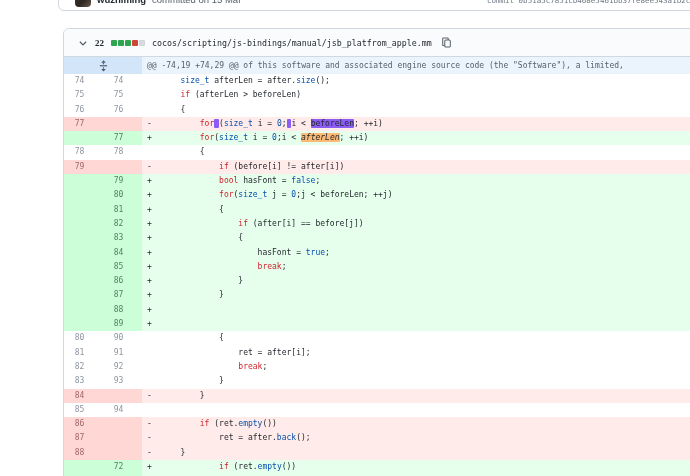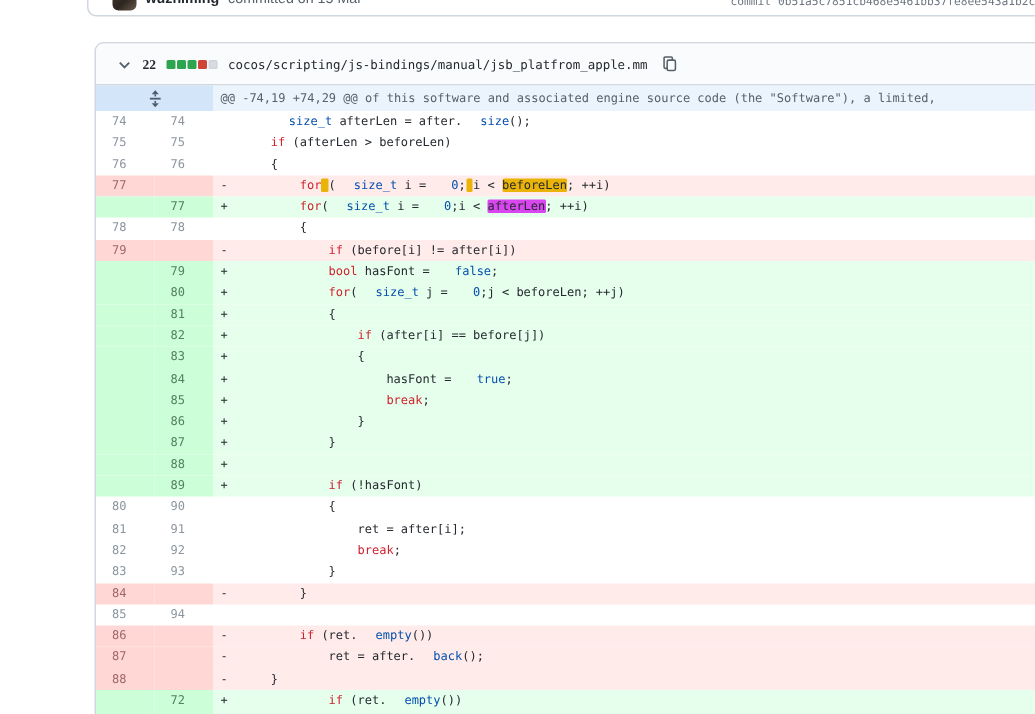--- a/index.html
+++ b/index.html
@@ -43,24 +43,24 @@
   .diff-table{font-family:"DejaVu Sans Mono",monospace;font-size:8px;}
   .row{display:flex;height:14.3px;line-height:14.3px;white-space:pre;}
   .num{width:39px;flex:0 0 39px;text-align:center;padding-right:8px;box-sizing:border-box;color:#8c959f;cursor:pointer;}
   .code{flex:1;position:relative;overflow:hidden;color:#24292f;}
   .marker{position:absolute;left:5px;top:0;color:#24292f;}
   .codetext{display:inline-block;}
   .row.del .num{background:#ffd7d5;color:#a1676e;}
   .row.del .code{background:#ffebe9;}
   .row.add .num{background:#ccffd8;color:#55815f;}
   .row.add .code{background:#e6ffec;}
-  .row.del .hl{background:#eab308;border-radius:1px;}
-  .row.add .hl{background:#d946ef;border-radius:1px;}
+  .row.del .hl{background:#8b5cf6;border-radius:1px;}
+  .row.add .hl{background:#fdba74;border-radius:1px;font-style:italic;}
   .tok-k{color:#cf222e;}
-  .tok-b{color:#0550ae;margin-left:12px;}
+  .tok-b{color:#0550ae;}
   .row.hunk{height:17px;line-height:17px;}
   .row.hunk .gutter{
     width:78px;flex:0 0 78px;background:#d3e5f8;display:flex;align-items:center;justify-content:center;cursor:pointer;
   }
   .row.hunk .code{background:#ebf4fc;color:#57606a;padding-left:5px;}
   .unfold-icon{width:9px;height:12px;color:#4a5b6e;}
 </style>
 </head>
 <body>
 
@@ -114,21 +114,21 @@
       <div class="row add"><div class="num"></div><div class="num">79</div><div class="code"><span class="marker">+</span><span class="codetext"><span>                </span><span class="tok-k">bool</span><span> hasFont = </span><span class="tok-b">false</span><span>;</span></span></div></div>
       <div class="row add"><div class="num"></div><div class="num">80</div><div class="code"><span class="marker">+</span><span class="codetext"><span>                </span><span class="tok-k">for</span><span>(</span><span class="tok-b">size_t</span><span> j = </span><span class="tok-b">0</span><span>;j &lt; beforeLen; ++j)</span></span></div></div>
       <div class="row add"><div class="num"></div><div class="num">81</div><div class="code"><span class="marker">+</span><span class="codetext"><span>                {</span></span></div></div>
       <div class="row add"><div class="num"></div><div class="num">82</div><div class="code"><span class="marker">+</span><span class="codetext"><span>                    </span><span class="tok-k">if</span><span> (after[i] == before[j])</span></span></div></div>
       <div class="row add"><div class="num"></div><div class="num">83</div><div class="code"><span class="marker">+</span><span class="codetext"><span>                    {</span></span></div></div>
       <div class="row add"><div class="num"></div><div class="num">84</div><div class="code"><span class="marker">+</span><span class="codetext"><span>                        hasFont = </span><span class="tok-b">true</span><span>;</span></span></div></div>
       <div class="row add"><div class="num"></div><div class="num">85</div><div class="code"><span class="marker">+</span><span class="codetext"><span>                        </span><span class="tok-k">break</span><span>;</span></span></div></div>
       <div class="row add"><div class="num"></div><div class="num">86</div><div class="code"><span class="marker">+</span><span class="codetext"><span>                    }</span></span></div></div>
       <div class="row add"><div class="num"></div><div class="num">87</div><div class="code"><span class="marker">+</span><span class="codetext"><span>                }</span></span></div></div>
       <div class="row add"><div class="num"></div><div class="num">88</div><div class="code"><span class="marker">+</span><span class="codetext"><span></span></span></div></div>
-      <div class="row add"><div class="num"></div><div class="num">89</div><div class="code"><span class="marker">+</span><span class="codetext"><span>                </span><span class="tok-k">if</span><span> (!hasFont)</span></span></div></div>
+      <div class="row add"><div class="num"></div><div class="num">89</div><div class="code"><span class="marker">+</span></div></div>
       <div class="row ctx"><div class="num">80</div><div class="num">90</div><div class="code"><span class="codetext"><span>                {</span></span></div></div>
       <div class="row ctx"><div class="num">81</div><div class="num">91</div><div class="code"><span class="codetext"><span>                    ret = after[i];</span></span></div></div>
       <div class="row ctx"><div class="num">82</div><div class="num">92</div><div class="code"><span class="codetext"><span>                    </span><span class="tok-k">break</span><span>;</span></span></div></div>
       <div class="row ctx"><div class="num">83</div><div class="num">93</div><div class="code"><span class="codetext"><span>                }</span></span></div></div>
       <div class="row del"><div class="num">84</div><div class="num"></div><div class="code"><span class="marker">-</span><span class="codetext"><span>            }</span></span></div></div>
       <div class="row ctx"><div class="num">85</div><div class="num">94</div><div class="code"><span class="codetext"><span></span></span></div></div>
       <div class="row del"><div class="num">86</div><div class="num"></div><div class="code"><span class="marker">-</span><span class="codetext"><span>            </span><span class="tok-k">if</span><span> (ret.</span><span class="tok-b">empty</span><span>())</span></span></div></div>
       <div class="row del"><div class="num">87</div><div class="num"></div><div class="code"><span class="marker">-</span><span class="codetext"><span>                ret = after.</span><span class="tok-b">back</span><span>();</span></span></div></div>
       <div class="row del"><div class="num">88</div><div class="num"></div><div class="code"><span class="marker">-</span><span class="codetext"><span>        }</span></span></div></div>
       <div class="row add"><div class="num"></div><div class="num">72</div><div class="code"><span class="marker">+</span><span class="codetext"><span>                </span><span class="tok-k">if</span><span> (ret.</span><span class="tok-b">empty</span><span>())</span></span></div></div>

